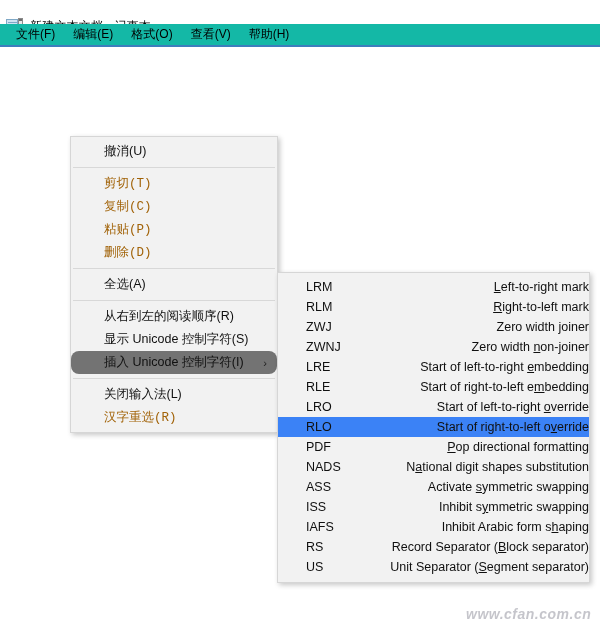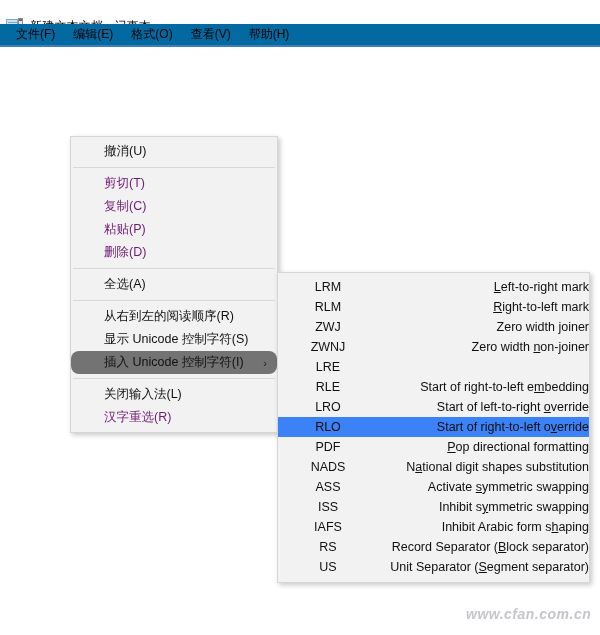--- a/index.html
+++ b/index.html
@@ -54,21 +54,21 @@
     white-space: nowrap;
     letter-spacing: 0.2px;
   }
 
   
   #menubar {
     position: absolute; left: 0; top: 24px;
     width: 600px; height: 21px;
     display: flex; align-items: center;
     padding-left: 8px;
-    background: #0369a1;
+    background: #14b8a6;
   }
   #menubar .mb-item {
     font-size: 12px; color: #000000;
     padding: 1px 10px 1px 8px;
     white-space: nowrap;
     cursor: default;
   }
   #accentline {
     position: absolute; left: 0; top: 45px;
     width: 600px; height: 2px;
@@ -98,21 +98,21 @@
     position: relative;
     height: 23px;
     display: flex; align-items: center;
     padding-left: 33px;
     padding-right: 10px;
     font-size: 12.5px;
     color: #101010;
     white-space: nowrap;
     cursor: default;
   }
-  .cm-item.disabled { color: #701a75; }
+  .cm-item.disabled { color: #a16207; font-family: Liberation Mono, monospace; }
   .cm-item.highlight { background: #737373; border-radius: 8px; }
   .cm-sep {
     height: 1px;
     margin: 4px 2px 4px 2px;
     background: #d8d8d8;
   }
   .cm-arrow {
     position: absolute; right: 10px; top: 50%;
     transform: translateY(-50%);
     font-size: 11px; color: #222;
@@ -136,21 +136,20 @@
     font-size: 12.5px;
     color: #101010;
     white-space: nowrap;
     cursor: default;
   }
   .sm-item.highlight { background: #3b82f6; }
   .sm-code {
     width: 72px;
     padding-left: 28px;
     flex: 0 0 auto;
-    text-align: center;
   }
   .sm-desc {
     flex: 1 1 auto;
     text-align: right;
   }
   .mn { text-decoration: underline; text-underline-offset: 1px; }
 
   
   #watermark {
     position: absolute;
@@ -223,20 +222,21 @@
       <div class="sm-item">
         <span class="sm-code">ZWJ</span>
         <span class="sm-desc"><span>Zero width </span><span class="mn">j</span><span>oiner</span></span>
       </div>
       <div class="sm-item">
         <span class="sm-code">ZWNJ</span>
         <span class="sm-desc"><span>Zero width </span><span class="mn">n</span><span>on-joiner</span></span>
       </div>
       <div class="sm-item">
         <span class="sm-code">LRE</span>
+        <span class="sm-desc"><span>Start of left-to-right </span><span class="mn">e</span><span>mbedding</span></span>
       </div>
       <div class="sm-item">
         <span class="sm-code">RLE</span>
         <span class="sm-desc"><span>Start of right-to-left e</span><span class="mn">m</span><span>bedding</span></span>
       </div>
       <div class="sm-item">
         <span class="sm-code">LRO</span>
         <span class="sm-desc"><span>Start of left-to-right </span><span class="mn">o</span><span>verride</span></span>
       </div>
       <div class="sm-item highlight">

